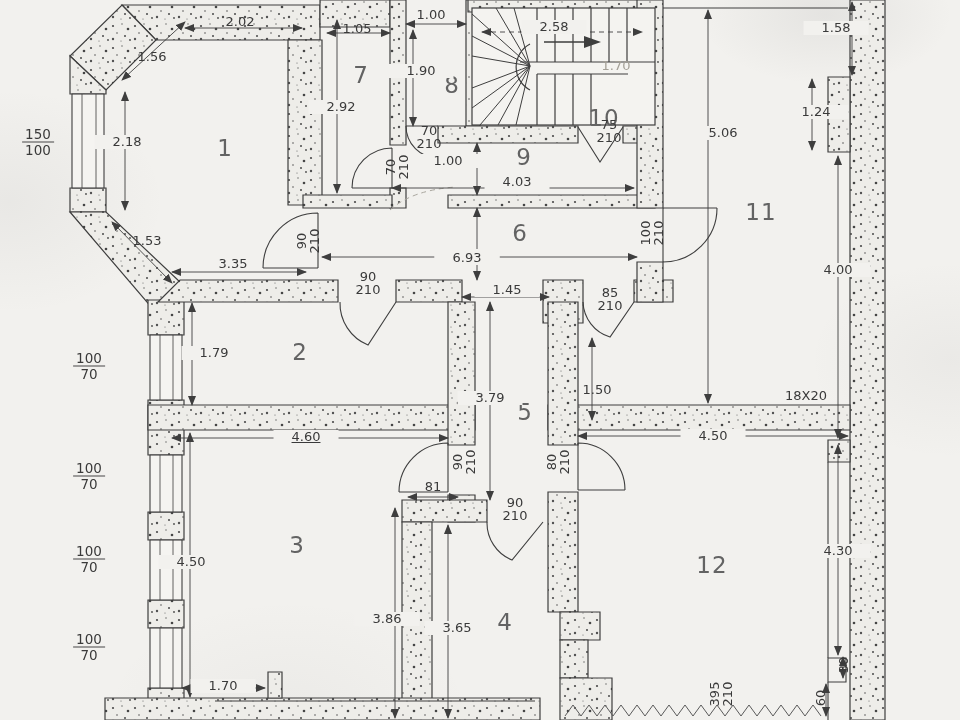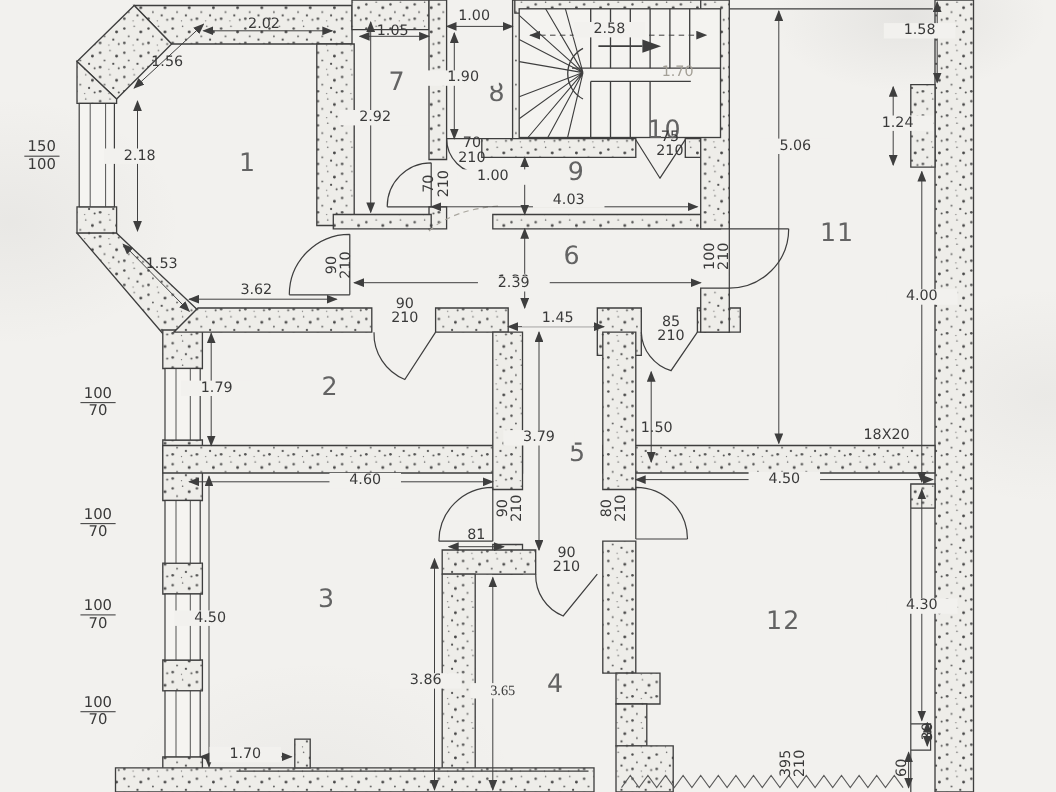--- a/index.html
+++ b/index.html
@@ -205,46 +205,46 @@
       <div class="room-number" style="left: 361px; top: 75px; transform: translate(-50%, -50%);">7</div>
       <div class="room-number" style="left: 452px; top: 85px; transform: translate(-50%, -50%);">8</div>
       <div class="room-number" style="left: 524px; top: 157px; transform: translate(-50%, -50%);">9</div>
       <div class="room-number" style="left: 604px; top: 90px; transform: translate(-50%, -50%); margin-top: 28px;">10</div>
       <div class="room-number" style="left: 761px; top: 212px; transform: translate(-50%, -50%);">11</div>
       <div class="room-number" style="left: 712px; top: 565px; transform: translate(-50%, -50%);">12</div>
       <div class="lbl" style="left: 240px; top: 22px; transform: translate(-50%, -50%);">2.02</div>
       <div class="lbl" style="left: 152px; top: 57px; transform: translate(-50%, -50%);">1.56</div>
       <div class="lbl boxed" style="left: 127px; top: 142px; transform: translate(-50%, -50%);">2.18</div>
       <div class="lbl" style="left: 147px; top: 241px; transform: translate(-50%, -50%);">1.53</div>
-      <div class="lbl" style="left: 233px; top: 264px; transform: translate(-50%, -50%);">3.62</div>
+      <div class="lbl" style="left: 233px; top: 264px; transform: translate(-50%, -50%);">3.35</div>
       <div class="lbl" style="left: 357px; top: 29px; transform: translate(-50%, -50%);">1.05</div>
       <div class="lbl boxed" style="left: 341px; top: 107px; transform: translate(-50%, -50%);">2.92</div>
       <div class="lbl" style="left: 431px; top: 15px; transform: translate(-50%, -50%);">1.00</div>
       <div class="lbl boxed" style="left: 421px; top: 71px; transform: translate(-50%, -50%);">1.90</div>
       <div class="lbl boxed" style="left: 554px; top: 27px; transform: translate(-50%, -50%);">2.58</div>
       <div class="lbl faint" style="left: 616px; top: 66px; transform: translate(-50%, -50%);">1.70</div>
       <div class="lbl boxed" style="left: 448px; top: 161px; transform: translate(-50%, -50%);">1.00</div>
       <div class="lbl boxed" style="left: 517px; top: 182px; transform: translate(-50%, -50%);">4.03</div>
       <div class="lbl boxed" style="left: 709px; top: 133px; transform: translate(-50%, -50%); margin-left: 14px;">5.06</div>
       <div class="lbl boxed" style="left: 836px; top: 28px; transform: translate(-50%, -50%);">1.58</div>
       <div class="lbl boxed" style="left: 816px; top: 112px; transform: translate(-50%, -50%);">1.24</div>
       <div class="lbl boxed" style="left: 838px; top: 270px; transform: translate(-50%, -50%);">4.00</div>
       <div class="lbl boxed" style="left: 467px; top: 256px; transform: translate(-50%, -50%);">1.20</div>
-      <div class="lbl boxed" style="left: 467px; top: 258px; transform: translate(-50%, -50%);">2.39</div>
+      <div class="lbl boxed" style="left: 467px; top: 258px; transform: translate(-50%, -50%);">6.93</div>
       <div class="lbl boxed" style="left: 507px; top: 290px; transform: translate(-50%, -50%);">1.45</div>
-      <div class="lbl boxed" style="left: 197px; top: 353px; transform: translate(-50%, -50%); text-align: center;">1.79</div>
+      <div class="lbl boxed" style="left: 214px; top: 353px; transform: translate(-50%, -50%); text-align: center;">1.79</div>
       <div class="lbl" style="left: 597px; top: 362px; transform: translate(-50%, -50%); margin-top: 28px;">1.50</div>
       <div class="lbl boxed" style="left: 490px; top: 398px; transform: translate(-50%, -50%);">3.79</div>
       <div class="lbl" style="left: 806px; top: 396px; transform: translate(-50%, -50%);">18X20</div>
-      <div class="lbl boxed" style="left: 332px; top: 437px; transform: translate(-50%, -50%);">4.60</div>
+      <div class="lbl boxed" style="left: 306px; top: 437px; transform: translate(-50%, -50%); text-decoration: underline;">4.60</div>
       <div class="lbl boxed" style="left: 713px; top: 436px; transform: translate(-50%, -50%);">4.50</div>
       <div class="lbl boxed" style="left: 191px; top: 562px; transform: translate(-50%, -50%);">4.50</div>
       <div class="lbl boxed" style="left: 838px; top: 551px; transform: translate(-50%, -50%);">4.30</div>
       <div class="lbl boxed" style="left: 387px; top: 619px; transform: translate(-50%, -50%);">3.86</div>
-      <div class="lbl boxed" style="left: 457px; top: 628px; transform: translate(-50%, -50%); font-family: Liberation Serif, serif;">3.65</div>
+      <div class="lbl boxed" style="left: 457px; top: 628px; transform: translate(-50%, -50%);">3.65</div>
       <div class="lbl" style="left: 433px; top: 487px; transform: translate(-50%, -50%);">81</div>
       <div class="lbl boxed" style="left: 223px; top: 686px; transform: translate(-50%, -50%);">1.70</div>
       <div class="lbl" style="left: 844px; top: 665px; transform: translate(-50%, -50%) rotate(-90deg);">30</div>
       <div class="lbl" style="left: 821px; top: 698px; transform: translate(-50%, -50%) rotate(-90deg);">60</div>
       <div class="pair" style="left: 429px; top: 137px; transform: translate(-50%, -50%);">
         <div>70</div>
         <div>210</div>
       </div>
       <div class="pair" style="left: 397px; top: 167px; transform: translate(-50%, -50%) rotate(-90deg);">
         <div>70</div>

